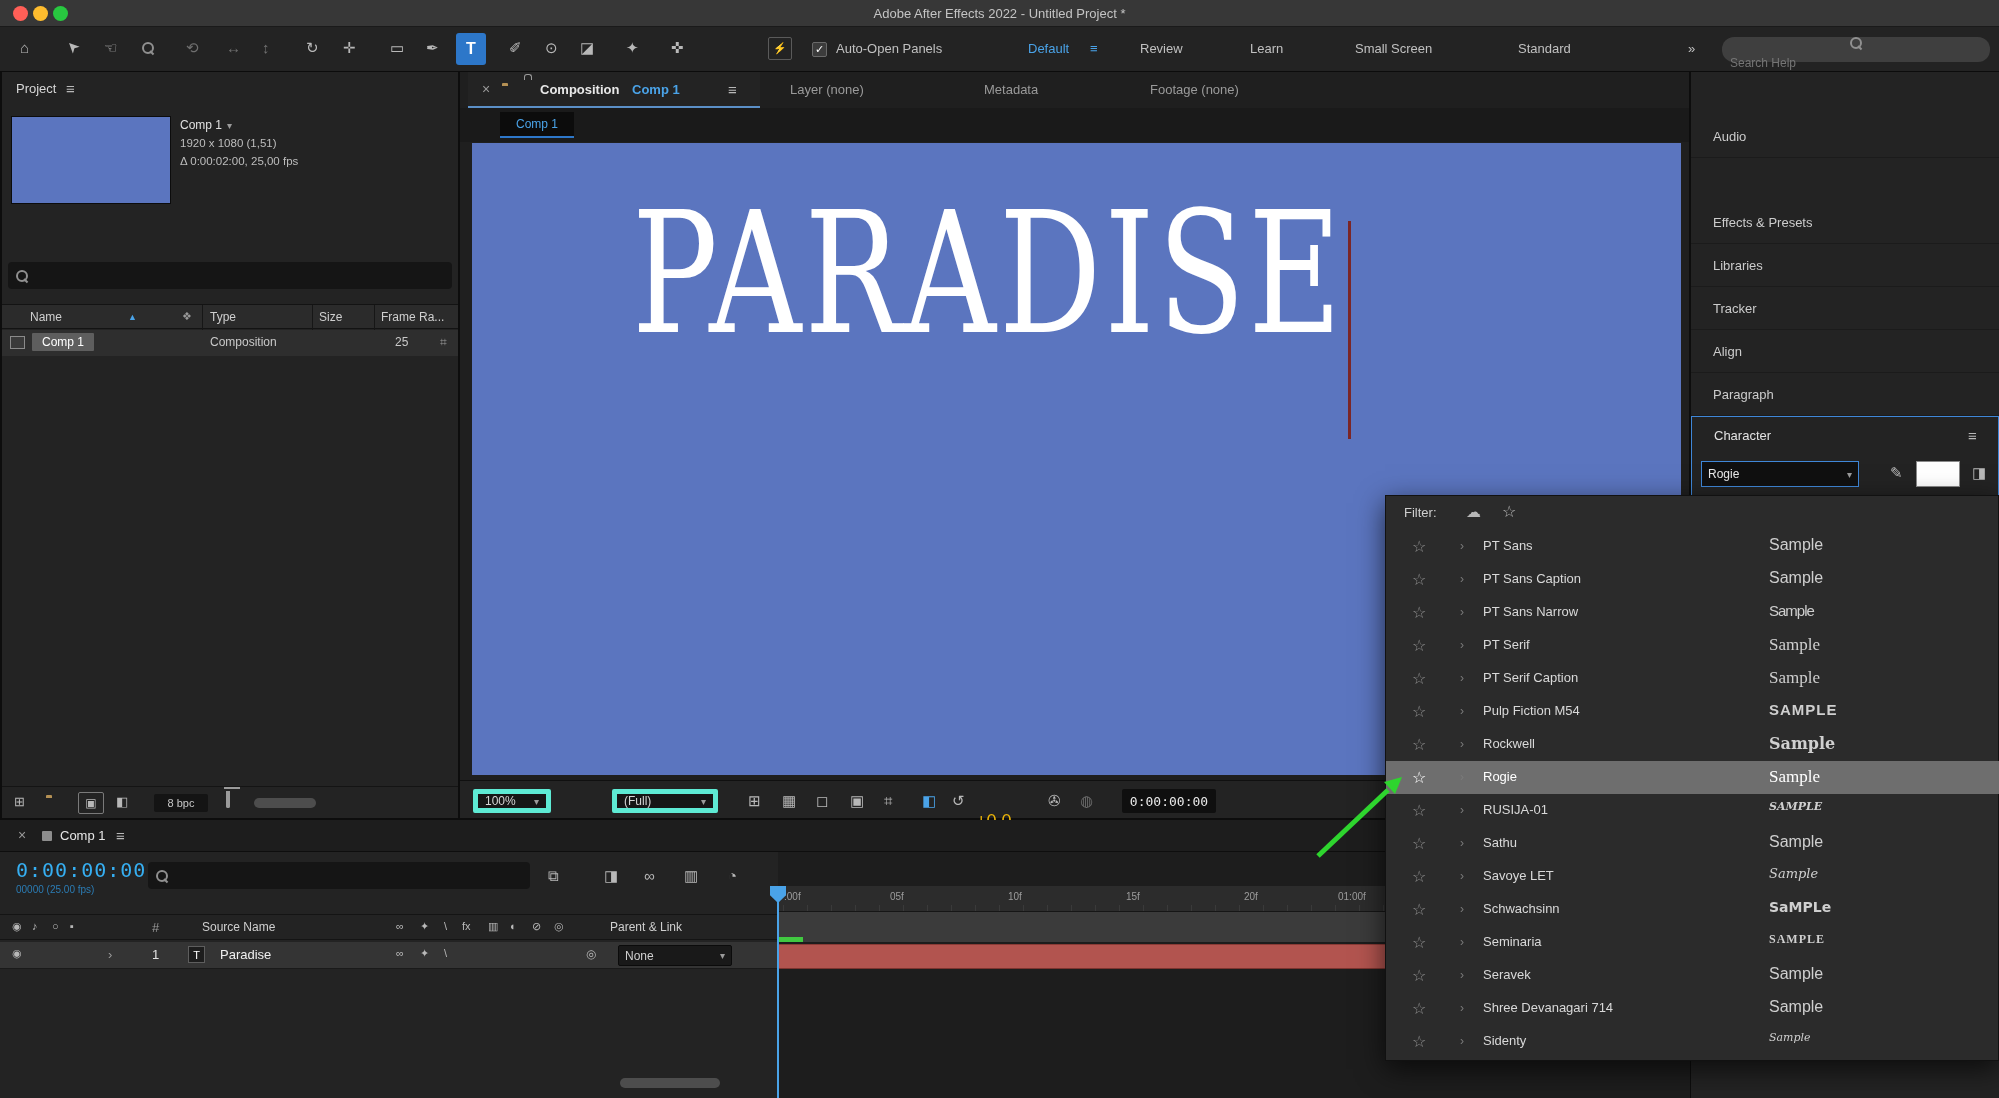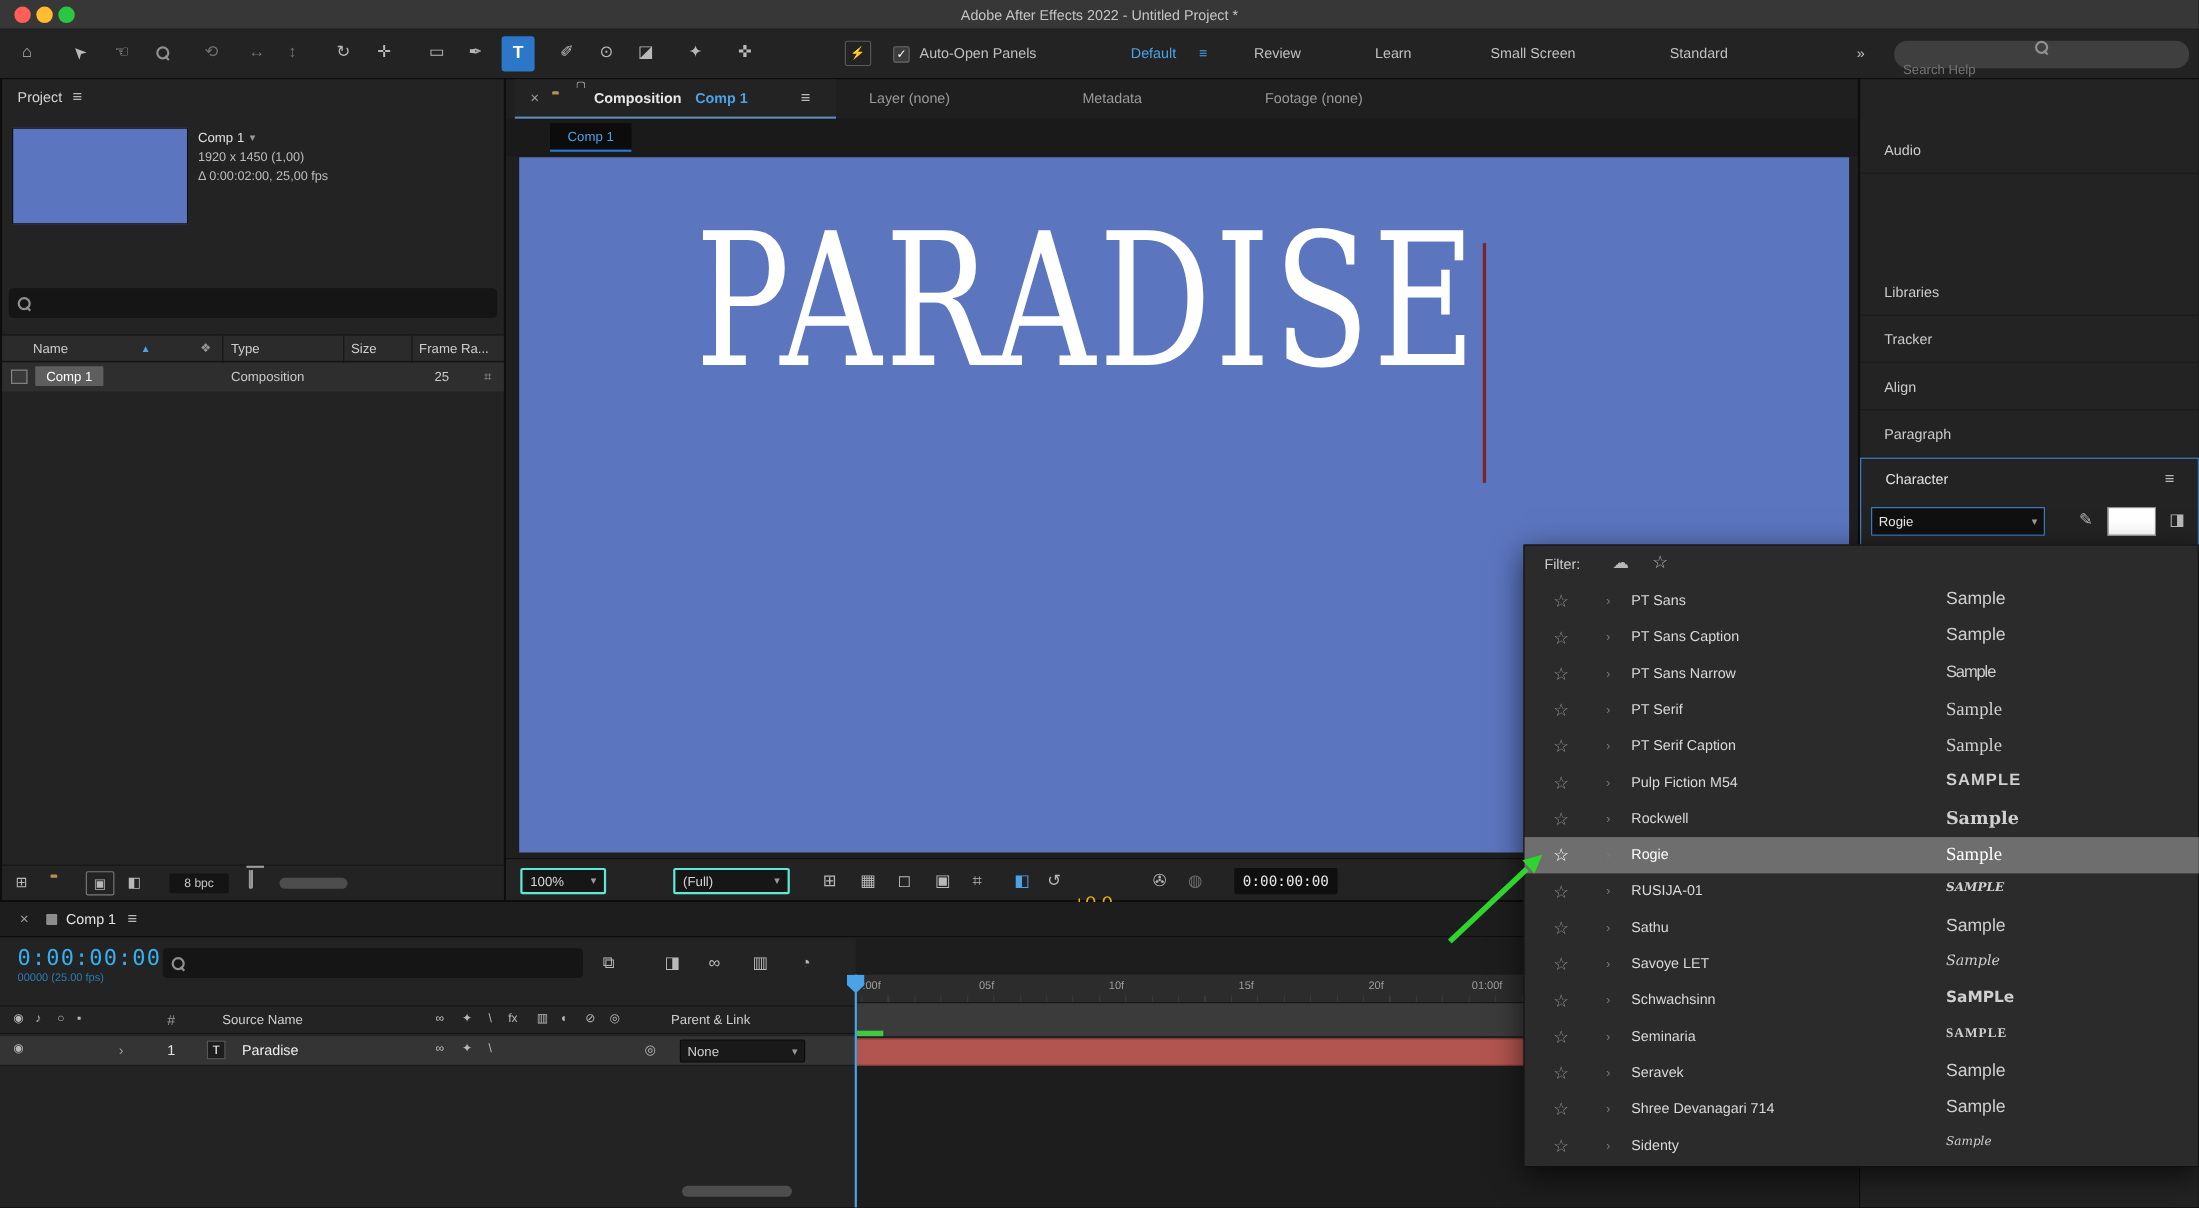--- a/index.html
+++ b/index.html
@@ -65,21 +65,21 @@
   #viewer { left:460px; top:72px; width:1229px; height:746px; background:#1f1f1f; }
   #viewer .tabseg { position:absolute; left:8px; top:0; width:292px; height:36px; background:#232323; border-bottom:2px solid #5b8fc7; }
   #viewer .chiprow { position:absolute; left:0; top:36px; width:1229px; height:34px; background:#1a1a1a; }
   .compchip { position:absolute; left:40px; top:4px; width:74px; height:26px; background:#0c0c0c; border-bottom:2px solid #2d77c9;
     display:flex; align-items:center; justify-content:center; color:#4aa3e8; font-size:12px; }
   #canvas { position:absolute; left:12px; top:71px; width:1209px; height:632px; background:#5b75bf; }
   .paradise { position:absolute; left:160px; top:47px; font-family:"DejaVu Serif","Liberation Serif",serif;
     font-size:168px; line-height:1; letter-spacing:4px; color:#ffffff; transform:scaleX(.76); transform-origin:left top; white-space:nowrap; }
   .textcursor { position:absolute; left:876px; top:78px; width:3px; height:218px; background:#7b2626; }
   #viewer .bottombar { position:absolute; left:0; top:708px; width:1229px; height:38px; background:#232323; border-top:1px solid #101010; }
-  .ddown { background:#161616; border:2px solid #5eead4; border-radius:2px; display:flex; align-items:center;
+  .ddown { background:#161616; border:5px solid #5eead4; border-radius:2px; display:flex; align-items:center;
     justify-content:space-between; padding:0 7px; color:#d6d6d6; font-size:12px; }
   .tcbox { background:#0f0f0f; border-radius:2px; display:flex; align-items:center; justify-content:center;
     color:#e8e8e8; font-family:"DejaVu Sans Mono",monospace; font-size:13px; }
 
   
   #sidebar { left:1691px; top:72px; width:308px; height:1026px; }
   .siderow { position:absolute; left:0; width:308px; height:43px; border-bottom:1px solid #1b1b1b;
     display:flex; align-items:center; padding-left:22px; color:#cccccc; }
   #charbox { position:absolute; left:0; top:344px; width:308px; height:82px; border:1px solid #3f87d8; background:#232323; }
   .fontdd { position:absolute; left:9px; top:44px; width:158px; height:26px; background:#101010; border:1px solid #3f87d8;
@@ -182,21 +182,21 @@
   <div id="project" class="panel">
     <span class="abs" style="left:14px;top:9px;color:#d6d6d6">Project</span>
     <span class="abs icon" style="left:64px;top:9px">≡</span>
 
     <div class="abs" style="left:9px;top:44px;width:160px;height:88px;background:#5b75bf;border:1px solid #0c0c0c"></div>
 
     <div class="abs row-flex" style="left:178px;top:46px;gap:5px">
       <span style="color:#e0e0e0;font-size:12px">Comp 1</span>
       <span class="dim" style="font-size:10px">▾</span>
     </div>
-    <span class="abs" style="left:178px;top:65px;font-size:11.5px;color:#bdbdbd">1920 x 1450 (1,00)</span>
+    <span class="abs" style="left:178px;top:65px;font-size:11.5px;color:#bdbdbd">1920 x 1080 (1,51)</span>
     <span class="abs" style="left:178px;top:83px;font-size:11.5px;color:#bdbdbd">Δ 0:00:02:00, 25,00 fps</span>
 
     <div class="abs searchbox" style="left:6px;top:190px;width:444px;height:27px">
       <span class="mag"></span>
       <input style="">
     </div>
 
     <div class="colhead">
       <span class="abs" style="left:28px;top:5px;font-size:12px;color:#cfcfcf">Name</span>
       <span class="abs blue" style="left:126px;top:7px;font-size:9px">▲</span>
@@ -270,20 +270,23 @@
       <span class="abs" style="left:516px;top:30px;font-size:18px;color:#eab308">+0,0</span>
       <span class="abs icon" style="left:588px;top:12px">✇</span>
       <span class="abs icon dimtool" style="left:620px;top:12px">◍</span>
       <span class="tcbox abs" style="left:662px;top:8px;width:94px;height:24px">0:00:00:00</span>
     </div>
   </div>
 
   <div id="sidebar" class="panel">
     <div class="siderow" style="top:43px">
         <span>Audio</span>
+      </div>
+    <div class="siderow" style="top:129px">
+        <span>Effects &amp; Presets</span>
       </div>
     <div class="siderow" style="top:172px">
         <span>Libraries</span>
       </div>
     <div class="siderow" style="top:215px">
         <span>Tracker</span>
       </div>
     <div class="siderow" style="top:258px">
         <span>Align</span>
       </div>

